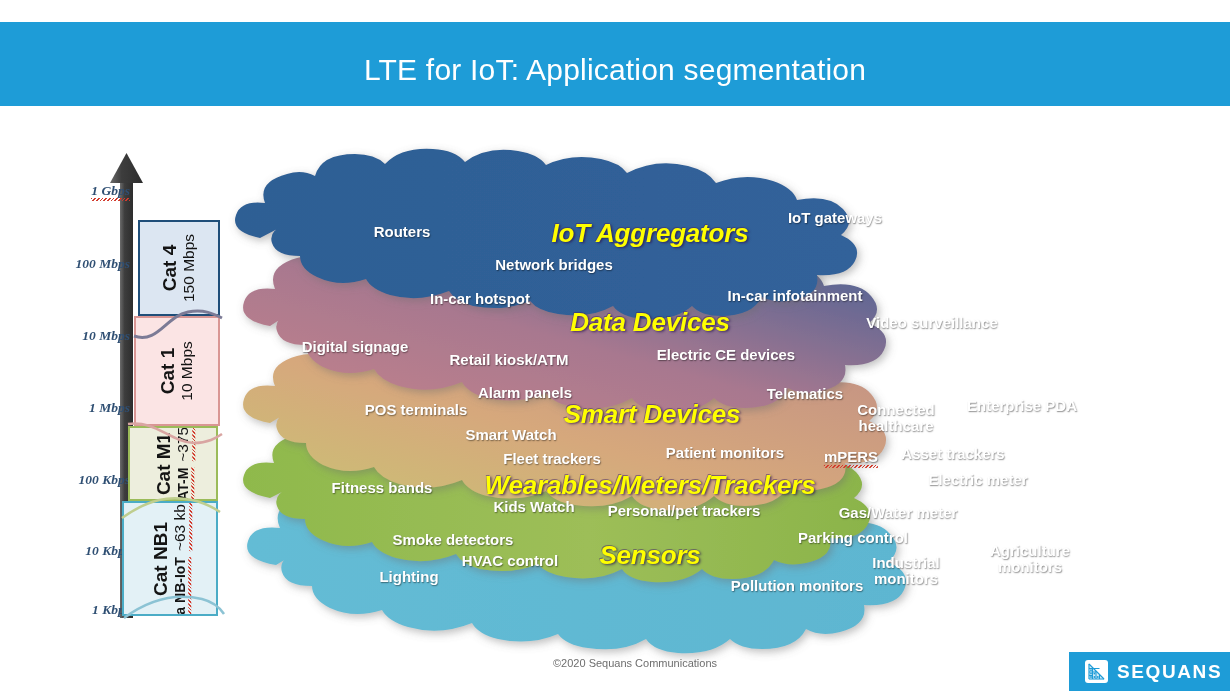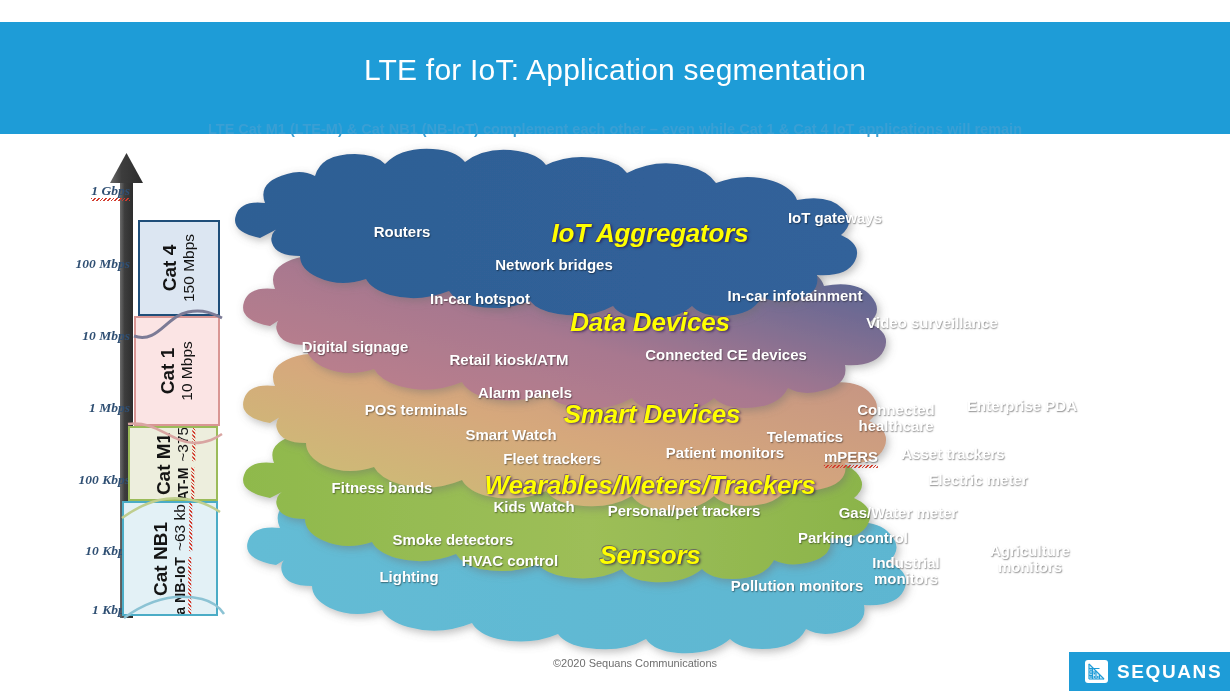--- a/index.html
+++ b/index.html
@@ -18,21 +18,21 @@
     background: #ffffff;
     overflow: hidden;
   }
 
   
   #title-banner {
     position: absolute;
     left: 0;
     top: 22px;
     width: 1230px;
-    height: 112px;
+    height: 84px;
     background: #1E9CD7;
   }
   #title-text {
     position: absolute;
     left: 0;
     top: 0;
     width: 1230px;
     height: 96px;
     line-height: 96px;
     text-align: center;
@@ -277,21 +277,20 @@
 </style>
 </head>
 <body>
 
 <div id="slide">
 
   <div id="title-banner">
     <div id="title-text">LTE for IoT: Application segmentation</div>
   </div>
 
-  <div id="subtitle">LTE Cat M1 (LTE-M) &amp; Cat NB1 (NB-IoT) complement each other – even while Cat 1 &amp; Cat 4 IoT applications will remain</div>
 
   <div id="axis-wrap">
     <svg id="axis-arrow" viewBox="0 0 190 480">
       <defs>
         <linearGradient id="axisGrad" x1="0" y1="0" x2="1" y2="0">
           <stop offset="0%" stop-color="#6b6b6b"></stop>
           <stop offset="35%" stop-color="#3d3d3d"></stop>
           <stop offset="100%" stop-color="#2d2d2d"></stop>
         </linearGradient>
       </defs>
@@ -512,24 +511,24 @@
         <div class="cloud-title" style="left: 414px; top: 53px; font-style: italic;">IoT Aggregators</div>
         <div class="cloud-label" style="left: 166px; top: 52px;">Routers</div>
         <div class="cloud-label" style="left: 599px; top: 38px;">IoT gateways</div>
         <div class="cloud-label" style="left: 318px; top: 85px;">Network bridges</div>
         <div class="cloud-title" style="left: 414px; top: 142px;">Data Devices</div>
         <div class="cloud-label" style="left: 244px; top: 119px;">In-car hotspot</div>
         <div class="cloud-label" style="left: 559px; top: 116px;">In-car infotainment</div>
         <div class="cloud-label" style="left: 696px; top: 143px;">Video surveillance</div>
         <div class="cloud-label" style="left: 119px; top: 167px;">Digital signage</div>
         <div class="cloud-label" style="left: 273px; top: 180px;">Retail kiosk/ATM</div>
-        <div class="cloud-label" style="left: 490px; top: 175px;">Connected CE devices</div>
+        <div class="cloud-label" style="left: 490px; top: 175px;">Electric CE devices</div>
         <div class="cloud-title" style="left: 416px; top: 234px;">Smart Devices</div>
         <div class="cloud-label" style="left: 289px; top: 213px;">Alarm panels</div>
-        <div class="cloud-label" style="left: 569px; top: 214px; margin-top: 43px;">Telematics</div>
+        <div class="cloud-label" style="left: 569px; top: 214px;">Telematics</div>
         <div class="cloud-label" style="left: 180px; top: 230px;">POS terminals</div>
         <div class="cloud-label two-line" style="left: 660px; top: 238px;">Connected<br>healthcare</div>
         <div class="cloud-label" style="left: 786px; top: 226px;">Enterprise PDA</div>
         <div class="cloud-label" style="left: 275px; top: 255px;">Smart Watch</div>
         <div class="cloud-label" style="left: 489px; top: 273px;">Patient monitors</div>
         <div class="cloud-label" style="left: 316px; top: 279px;">Fleet trackers</div>
         <div class="cloud-label spell" style="left: 615px; top: 277px;"><span class="sp">mPERS</span></div>
         <div class="cloud-label" style="left: 717px; top: 274px;">Asset trackers</div>
         <div class="cloud-title" style="left: 414px; top: 305px;">Wearables/Meters/Trackers</div>
         <div class="cloud-label" style="left: 146px; top: 308px;">Fitness bands</div>

